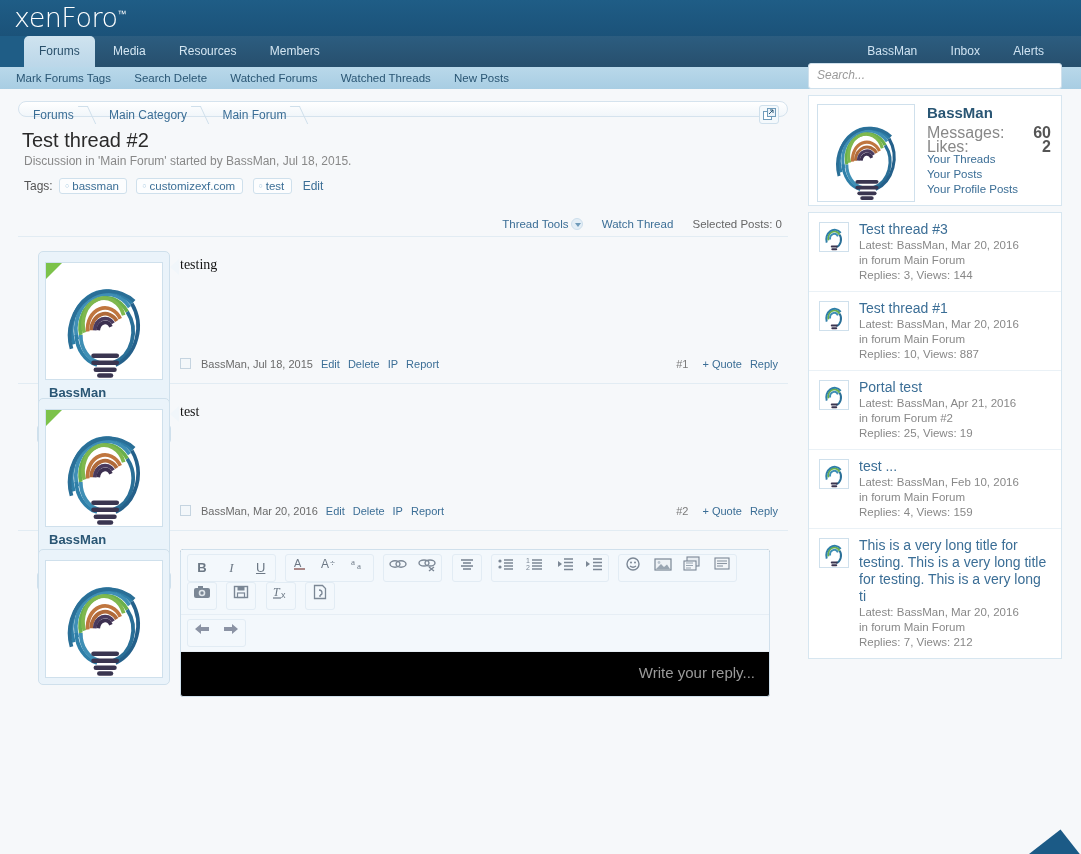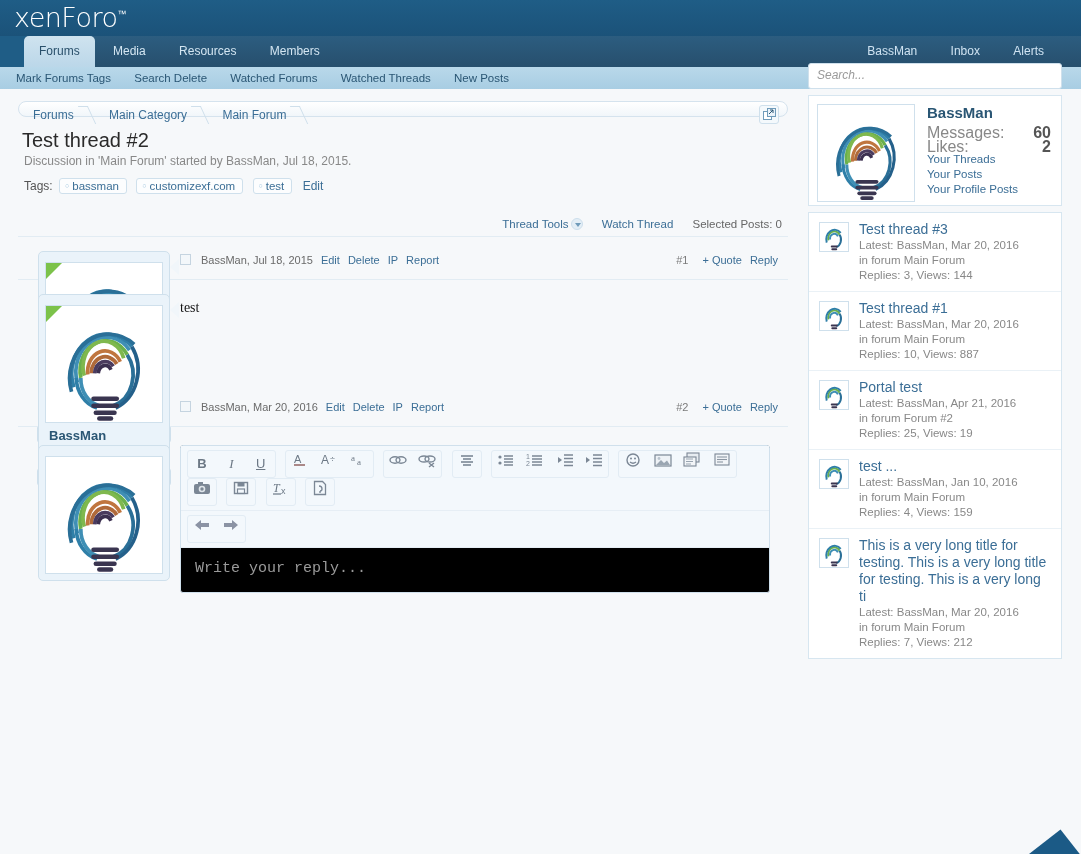--- a/index.html
+++ b/index.html
@@ -167,21 +167,21 @@
   .tbtn {
     display:inline-block; width:26px; height:24px; line-height:24px;
     text-align:center; color:#8893a0; cursor:pointer; font-size:13px;
     vertical-align:middle;
   }
   .tbtn b { font-size:13px; color:#6c7885; }
   .tbtn i { font-size:13px; color:#6c7885; font-family:"Liberation Serif",serif; }
   .tbtn u { font-size:13px; color:#6c7885; }
   #replyarea {
     height:44px; padding:12px 14px; color:#9a9a9a;
-    font-family:Liberation Mono, monospace; font-size:15px;
+    font-family:Liberation Sans, sans-serif; font-size:15px;text-align:right;
   }
   
   #sidebar {
     position:absolute; left:808px; top:-31px; width:254px;
   }
   #searchbox {
     margin:5px 0 6px 0; height:26px; background:#fff;
     border:1px solid #cfe0ec; border-radius:3px;
     padding:4px 8px; color:#9a9a9a; font-style:italic; font-size:12px;
     cursor:text;
@@ -306,20 +306,21 @@
                 <line x1="46" y1="97" x2="56" y2="97"></line>
               </g>
             </svg>
           </div>
           <div class="uname">BassMan</div>
           <div class="utitle">Well-Known Member</div>
         </div>
         <div class="ubanner">Staff Member</div>
       </div>
       <div class="bubble"></div>
+      <div class="msgbody">testing</div>
       <div class="msgfooter">
         <span class="chk"></span><span class="author">BassMan, Jul 18, 2015</span><a>Edit</a><a>Delete</a><a>IP</a><a>Report</a>
         <span class="right"><span class="num">#1</span><a>+ Quote</a><a>Reply</a></span>
       </div>
     </div>
 
     <div class="post">
       <div class="userbox">
         <div class="userbox-inner">
           <div class="avatar-frame">
@@ -658,21 +659,21 @@
                 <path d="M36 59 A15 18 0 0 1 64 48" stroke="#3f8fb5"></path>
                 <path d="M70 42 A24 28 0 0 1 58 86" stroke="#2a6f97"></path>
               </g>
               <g stroke="#3a3550" stroke-width="7" stroke-linecap="round">
                 <line x1="42" y1="84" x2="60" y2="84"></line>
                 <line x1="44" y1="94" x2="58" y2="94"></line>
               </g>
             </svg></div>
         <div class="st-body">
           <div class="st-title">test ...</div>
-          <div class="st-meta">Latest: BassMan, Jan 10, 2016</div>
+          <div class="st-meta">Latest: BassMan, Feb 10, 2016</div>
           <div class="st-meta">in forum Main Forum</div>
           <div class="st-meta">Replies: 4, Views: 159</div>
         </div>
       </div>
 
       <div class="st-item">
         <div class="st-av"><svg width="28" height="28" viewBox="0 0 100 100">
               <g fill="none" stroke-width="7">
                 <path d="M30 62 A22 26 0 0 1 70 42" stroke="#6ab04c"></path>
                 <path d="M24 70 A30 34 0 0 1 74 35" stroke="#2f7fa8"></path>

